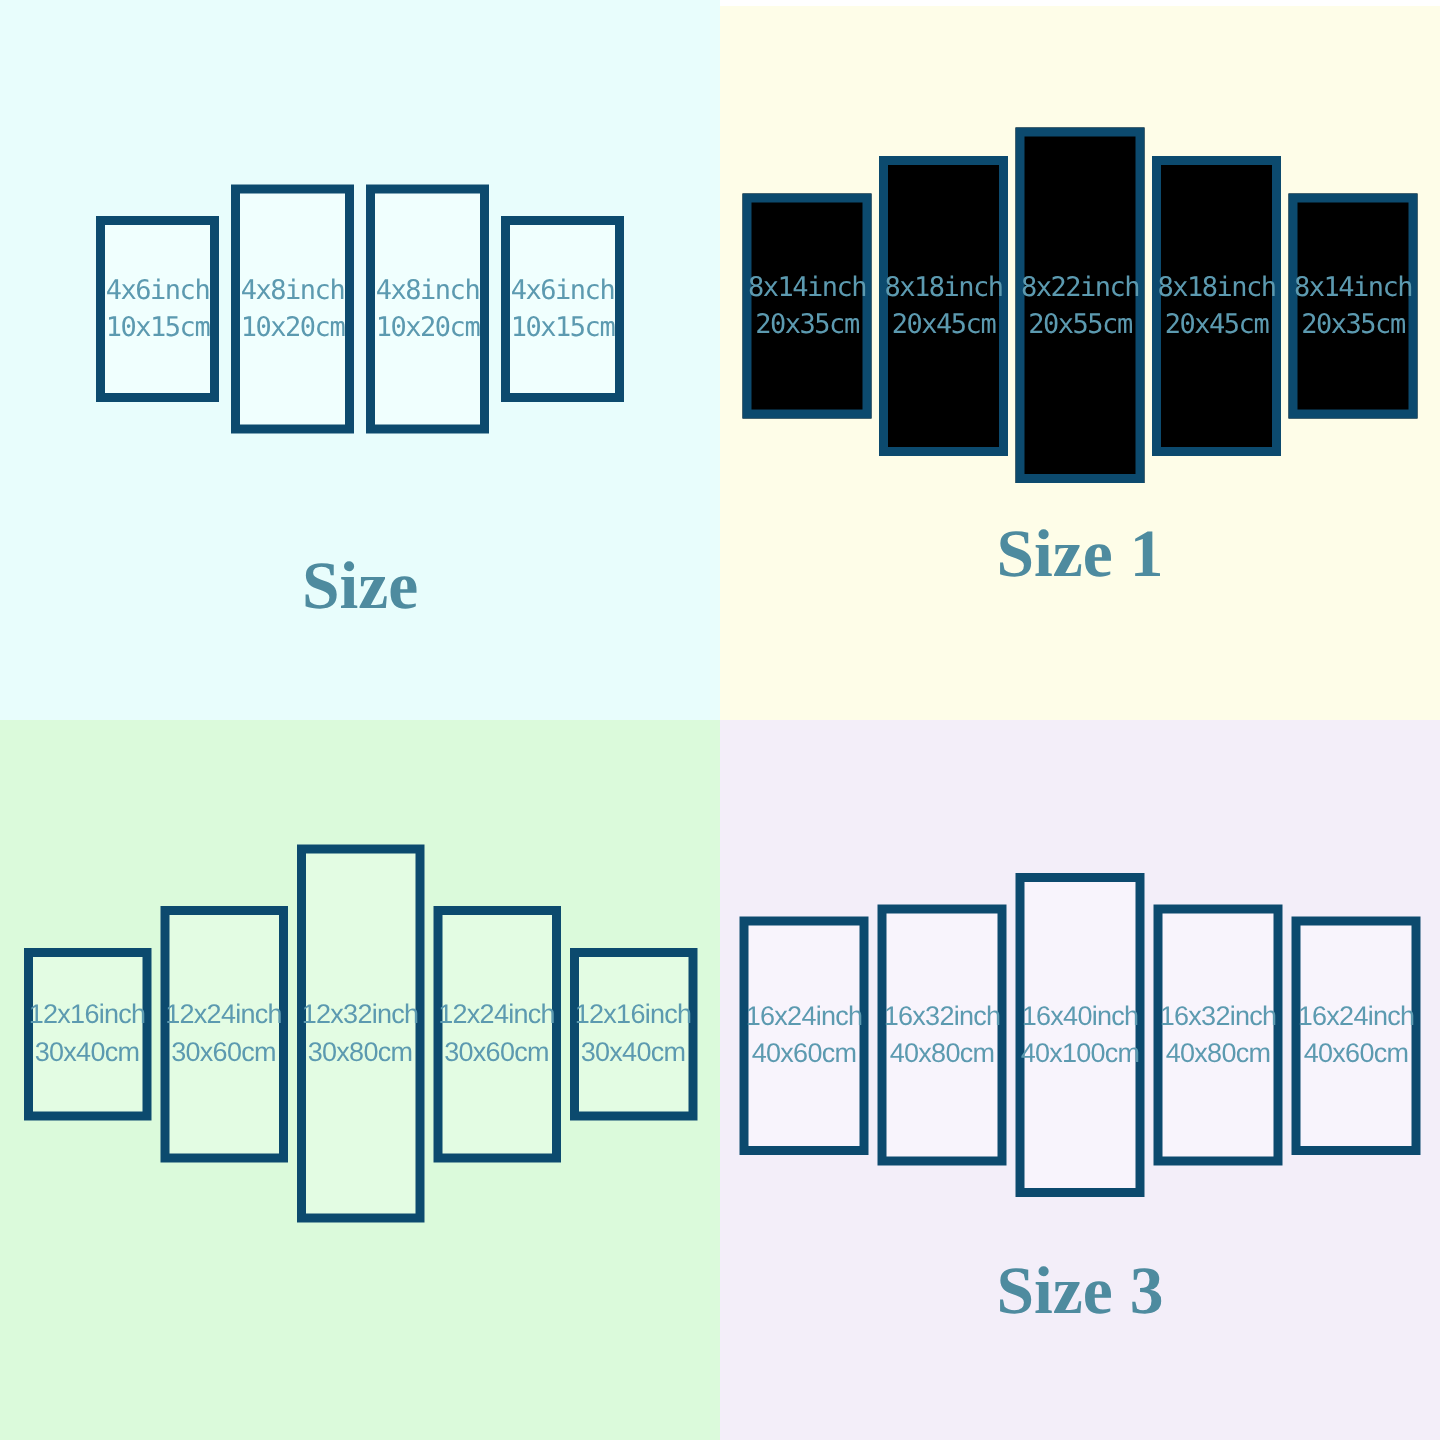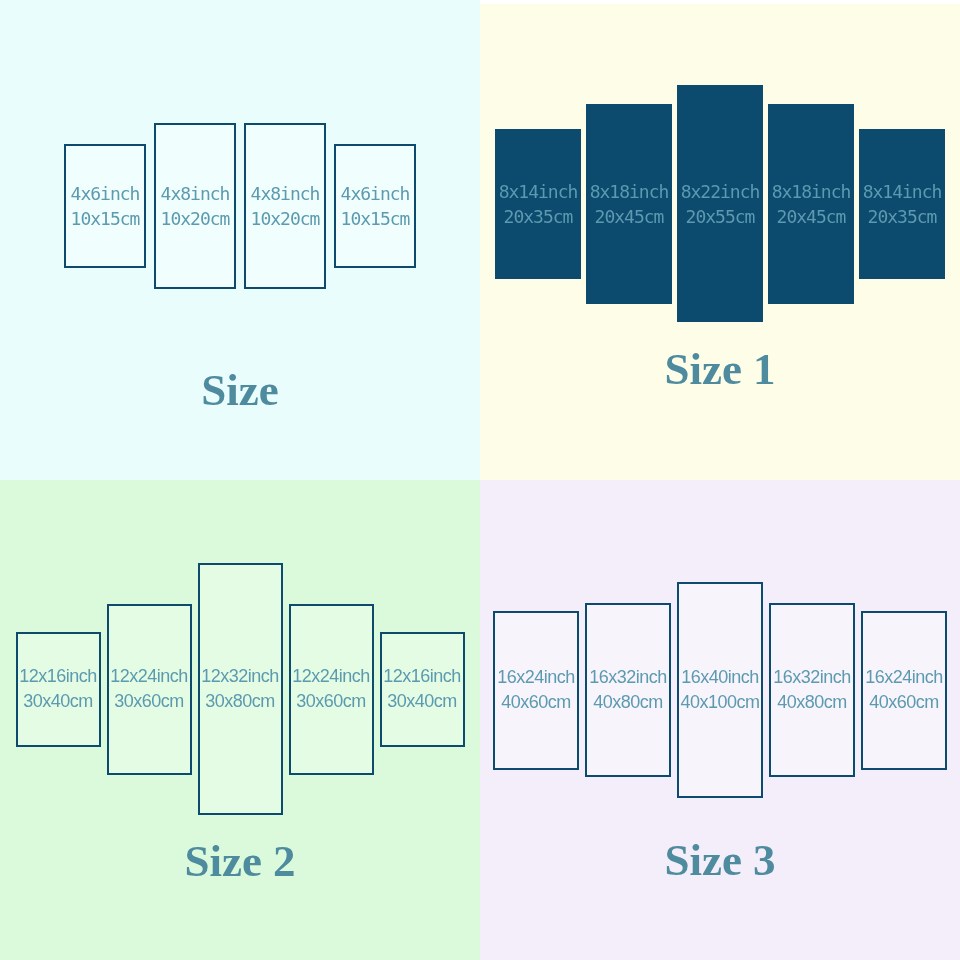--- a/index.html
+++ b/index.html
@@ -38,30 +38,30 @@
     flex-direction: row;
     align-items: center;
     justify-content: center;
   }
   .q1 .panel-row { margin-top: 101px; height: 209px; gap: 8px; }
   .q2 .panel-row { margin-top: 81px;  height: 237px; gap: 5px; }
   .q3 .panel-row { margin-top: 96px;  height: 226px; gap: 6px; }
   .q4 .panel-row { margin-top: 102px; height: 216px; gap: 6px; }
 
   .panel {
-    border: 2px solid #0c4a6e;
+    border: 6px solid #0c4a6e;
     display: flex;
     flex-direction: column;
     align-items: center;
     justify-content: center;
     flex: 0 0 auto;
   }
 
   .q1 .panel { width: 82px; background: #f0fffe; }
-  .q2 .panel { width: 86px; background: #0c4a6e; }
+  .q2 .panel { width: 86px; background: #000000; }
   .q3 .panel { width: 85px; background: #e3fce3; }
   .q4 .panel { width: 86px; background: #f8f4fc; }
 
   .q1 .p1, .q1 .p5 { height: 124px; }
   .q1 .p2, .q1 .p4 { height: 166px; }
   .q1 .p3          { height: 209px; }
 
   .q2 .p1, .q2 .p5 { height: 150px; }
   .q2 .p2, .q2 .p4 { height: 200px; }
   .q2 .p3          { height: 237px; }
@@ -175,21 +175,20 @@
       </div>
       <div class="panel p4">
         <div class="panel-label">12x24inch</div>
         <div class="panel-label">30x60cm</div>
       </div>
       <div class="panel p5">
         <div class="panel-label">12x16inch</div>
         <div class="panel-label">30x40cm</div>
       </div>
     </div>
-    <div class="quadrant-title">Size 2</div>
   </div>
 
   <div class="quadrant q4">
     <div class="panel-row">
       <div class="panel p1">
         <div class="panel-label">16x24inch</div>
         <div class="panel-label">40x60cm</div>
       </div>
       <div class="panel p2">
         <div class="panel-label">16x32inch</div>

